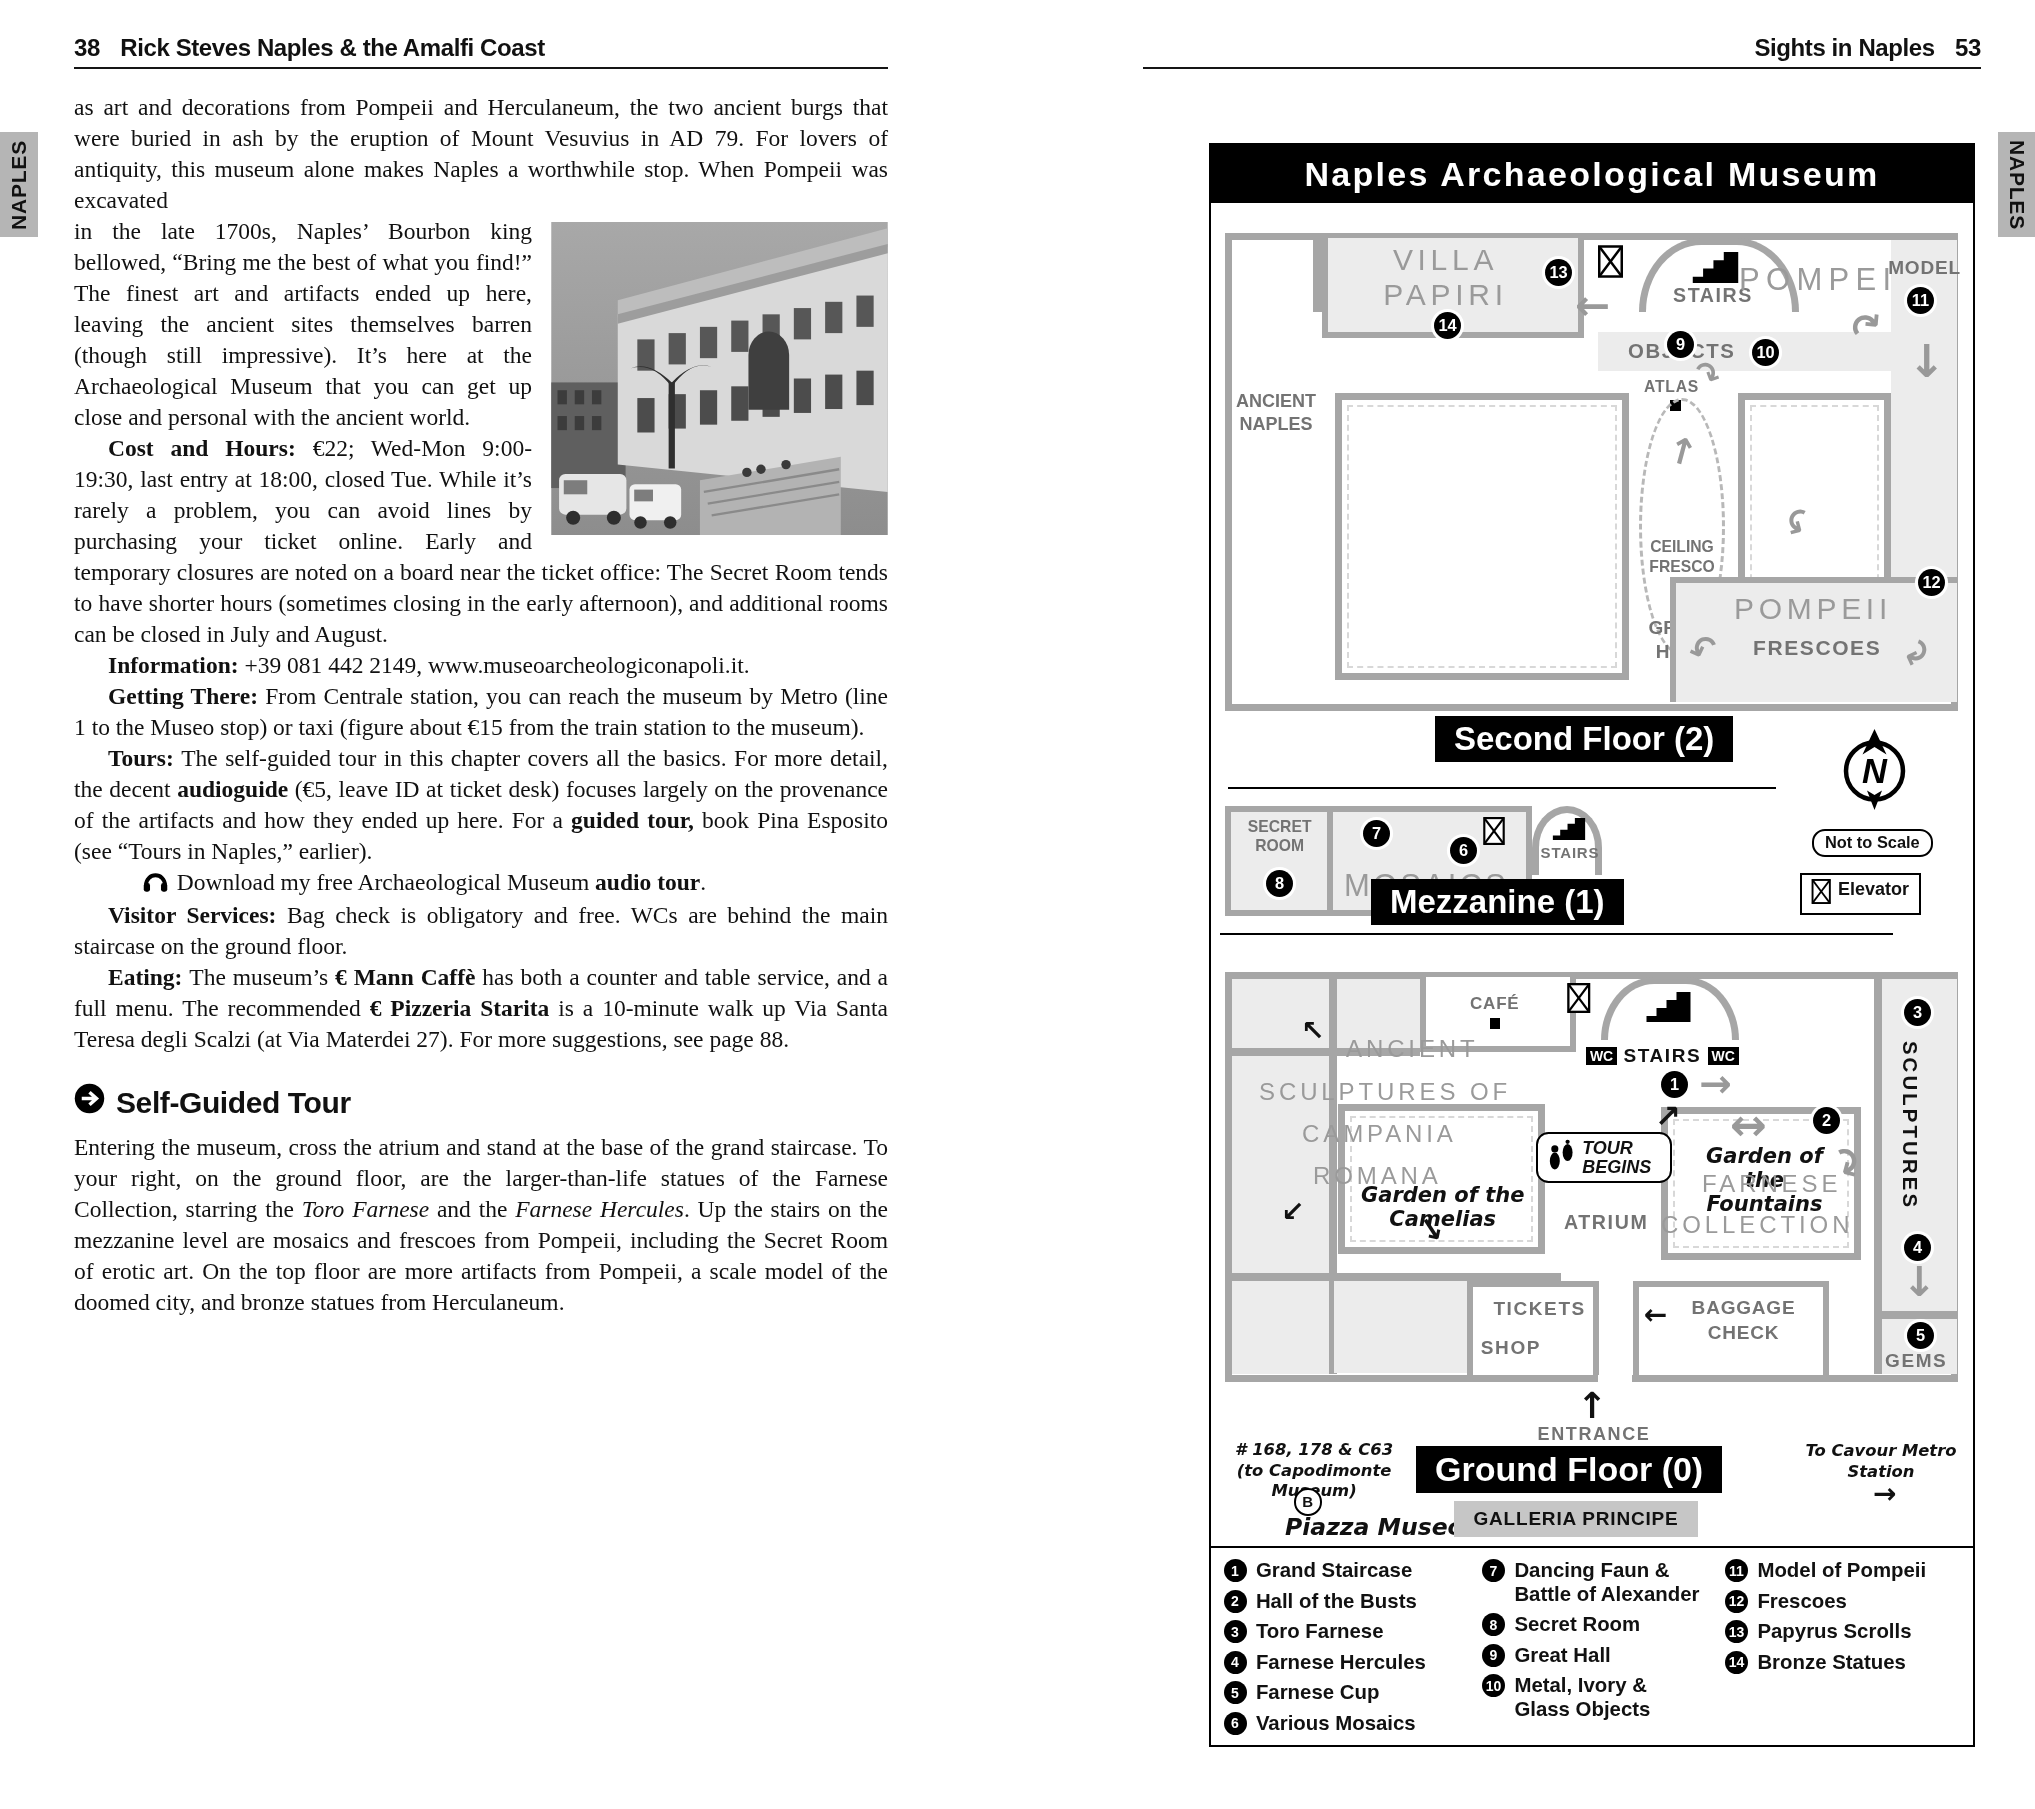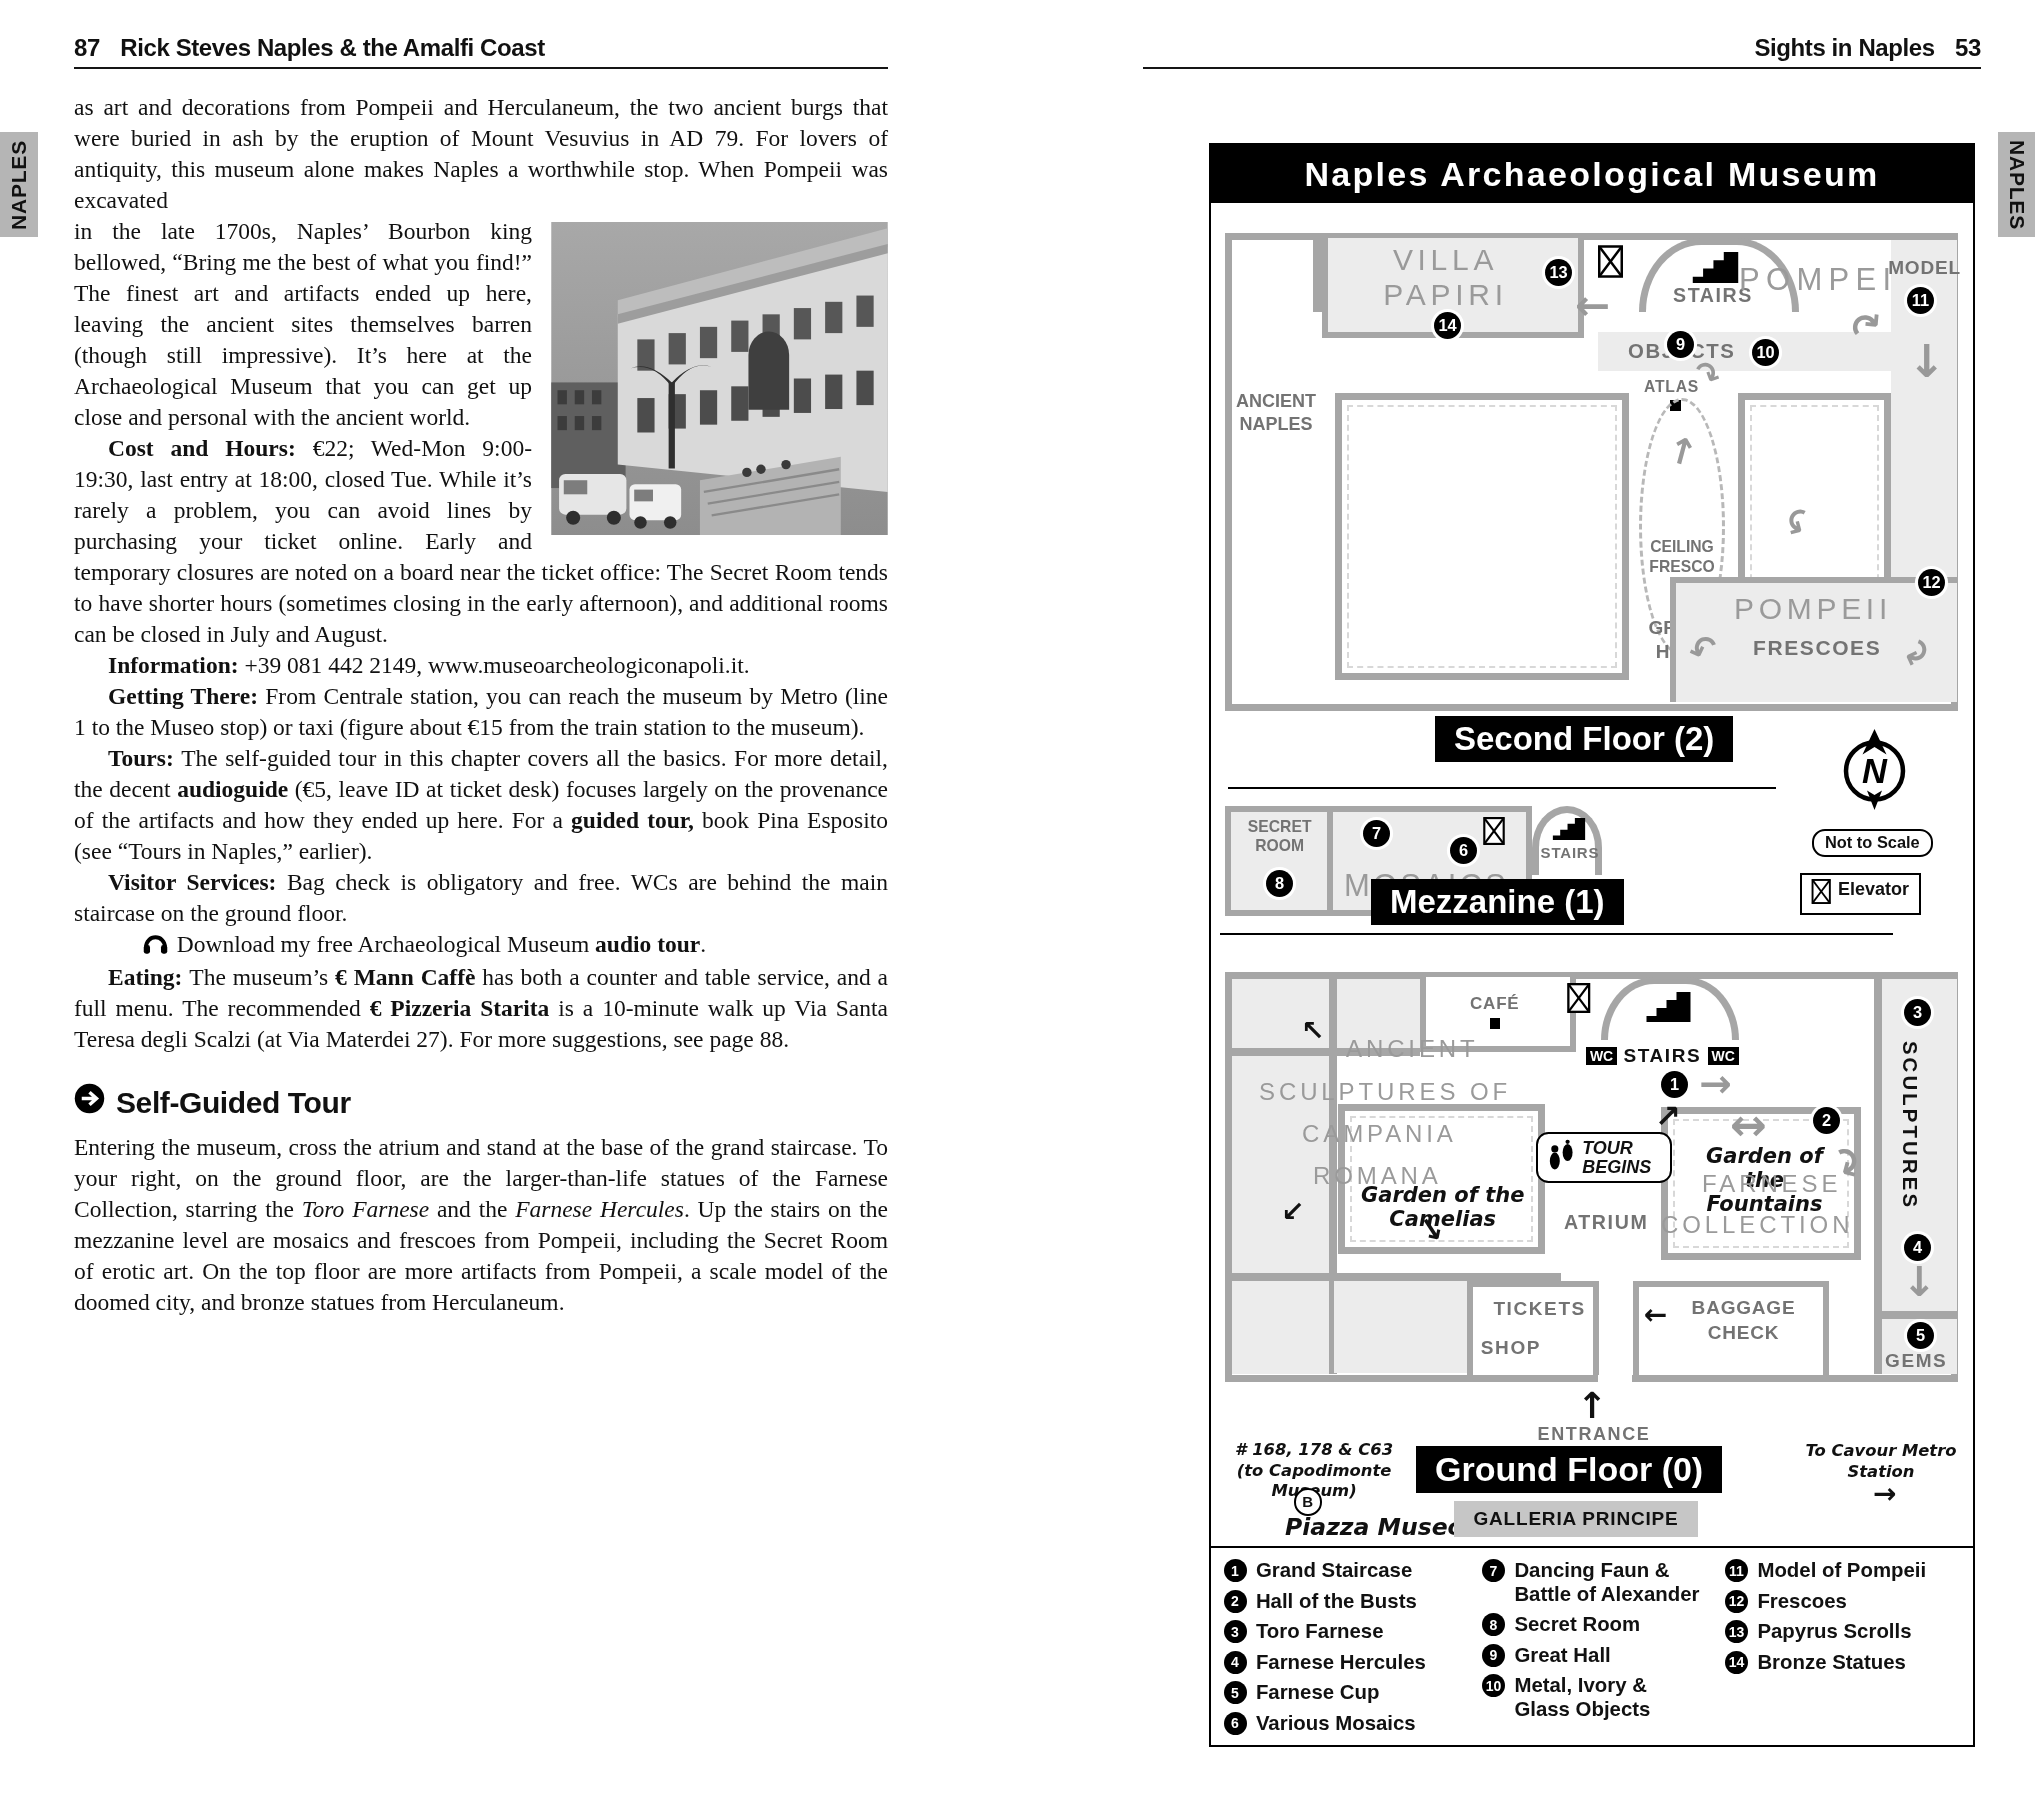--- a/index.html
+++ b/index.html
@@ -78,21 +78,21 @@
              display:flex;align-items:center;justify-content:center;font-weight:bold;
              font-size:15px;background:#fff;}
   .sq{position:absolute;background:#000;}
 </style>
 </head>
 <body>
 
 <div class="canvas">
 
   <div class="pg-header" style="left:74px;top:34px;">
-    <span class="pg-num">87</span><span>Rick Steves Naples &amp; the Amalfi Coast</span>
+    <span class="pg-num">38</span><span>Rick Steves Naples &amp; the Amalfi Coast</span>
   </div>
   <div class="rule" style="left:74px;top:67px;width:814px;"></div>
 
   <div class="side-tab" style="left:0;top:132px;">
     <span class="rot-ccw">NAPLES</span>
   </div>
 
   <div class="lp-body">
     <p class="body-p">as art and decorations from Pompeii and Herculaneum, the two ancient burgs that were buried in ash by the eruption of Mount Vesuvius in AD 79. For lovers of antiquity, this museum alone makes Naples a worthwhile stop. When Pompeii was excavated</p>
     <p class="body-p">
@@ -150,30 +150,30 @@
             <circle cx="268" cy="316" r="6" fill="#3a3a3a"></circle>
           <circle cx="300" cy="310" r="6" fill="#3a3a3a"></circle>
         </svg>
       </span>
       <span>in the late 1700s, Naples’ Bourbon king bellowed, “Bring me the best of what you find!” The finest art and artifacts ended up here, leaving the ancient sites themselves barren (though still impressive). It’s here at the Archaeological Museum that you can get up close and personal with the ancient world.</span>
     </p>
     <p class="body-p indent"><span style="font-weight: bold;">Cost and Hours: </span><span>€22; Wed-Mon 9:00-19:30, last entry at 18:00, closed Tue. While it’s rarely a problem, you can avoid lines by purchasing your ticket online. Early and temporary closures are noted on a board near the ticket office: The Secret Room tends to have shorter hours (sometimes closing in the early afternoon), and additional rooms can be closed in July and August.</span></p>
     <p class="body-p indent"><span style="font-weight: bold;">Information: </span><span>+39 081 442 2149, www.museoarcheologiconapoli.it.</span></p>
     <p class="body-p indent"><span style="font-weight: bold;">Getting There: </span><span>From Centrale station, you can reach the museum by Metro (line 1 to the Museo stop) or taxi (figure about €15 from the train station to the museum).</span></p>
     <p class="body-p indent"><span style="font-weight: bold;">Tours: </span><span>The self-guided tour in this chapter covers all the basics. For more detail, the decent </span><span style="font-weight: bold;">audioguide </span><span>(€5, leave ID at ticket desk) focuses largely on the provenance of the artifacts and how they ended up here. For a </span><span style="font-weight: bold;">guided tour,</span><span> book Pina Esposito (see “Tours in Naples,” earlier).</span></p>
-    <p class="body-p indent"><span style="font-weight: bold;">Visitor Services: </span><span>Bag check is obligatory and free. WCs are behind the main staircase on the ground floor.</span></p>
     <p class="body-p indent">
       <span class="inline-icon">
         <svg width="27" height="23.5" viewBox="0 0 34 30">
           <path d="M5 20 a12 12 0 0 1 24 0" fill="none" stroke="#000" stroke-width="5"></path>
           <rect x="2" y="18" width="8" height="11" rx="3" fill="#000"></rect>
           <rect x="24" y="18" width="8" height="11" rx="3" fill="#000"></rect>
         </svg>
       </span><span><span>Download my free Archaeological Museum </span><span style="font-weight: bold;">audio tour</span><span>.</span></span>
     </p>
+    <p class="body-p indent"><span style="font-weight: bold;">Visitor Services: </span><span>Bag check is obligatory and free. WCs are behind the main staircase on the ground floor.</span></p>
     <p class="body-p indent"><span style="font-weight: bold;">Eating: </span><span>The museum’s </span><span style="font-weight: bold;">€ Mann Caffè</span><span> has both a counter and table service, and a full menu. The recommended </span><span style="font-weight: bold;">€ Pizzeria Starita</span><span> is a 10-minute walk up Via Santa Teresa degli Scalzi (at Via Materdei 27). For more suggestions, see page 88.</span></p>
 
     <div class="sgt">
       <span>
         <svg width="31" height="31" viewBox="0 0 40 40">
           <circle cx="20" cy="20" r="19" fill="#000"></circle>
           <path d="M10 20 H27 M20 12 L29 20 L20 28" fill="none" stroke="#fff" stroke-width="4.5"></path>
         </svg>
       </span>
       <h2>Self-Guided Tour</h2>

